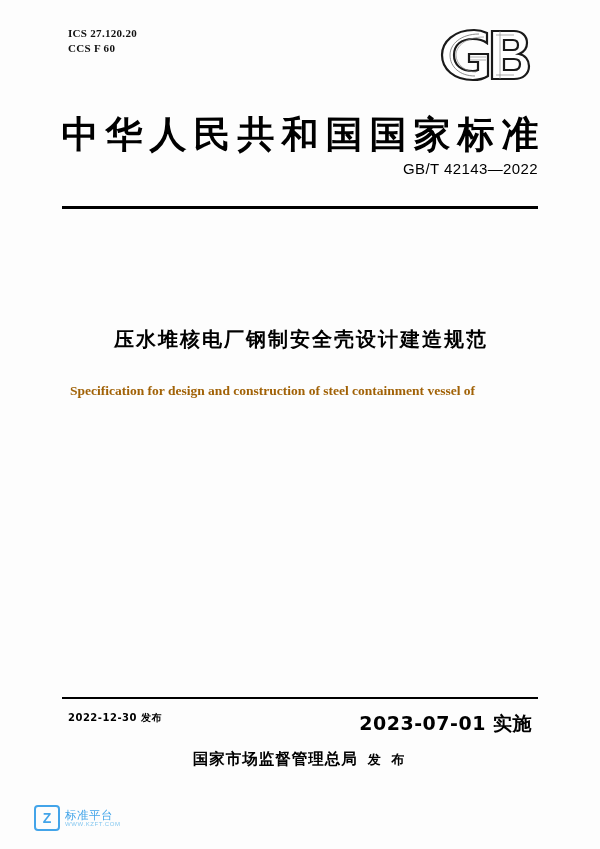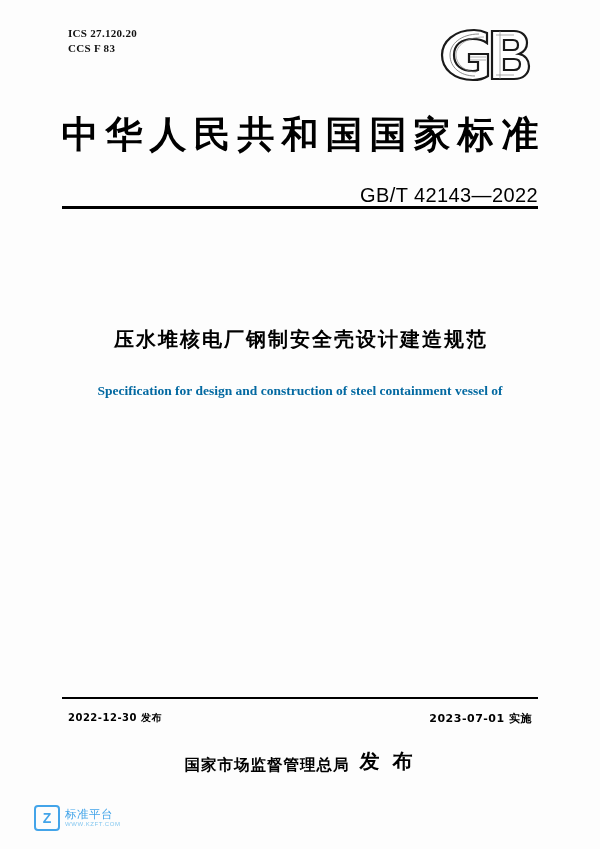--- a/index.html
+++ b/index.html
@@ -58,23 +58,23 @@
     font-size: 37px;
     letter-spacing: 7px;
     color: #000;
     text-indent: 7px;
   }
 
   
   .std-no {
     position: absolute;
     right: 62px;
-    top: 184px;
+    top: 160px;
     font-family: "Liberation Sans", sans-serif;
-    font-size: 20px;
+    font-size: 15px;
     letter-spacing: 0.4px;
     color: #000;
   }
 
   
   .rule-top {
     position: absolute;
     left: 62px;
     right: 62px;
     top: 206px;
@@ -104,44 +104,44 @@
     color: #000;
     text-indent: 2px;
   }
 
   
   .doc-title-en {
     position: absolute;
     left: 70px;
     right: 70px;
     top: 380px;
-    text-align: center;
+    text-align: left;
     font-family: "Liberation Serif", serif;
     font-weight: bold;
     font-size: 13.5px;
     line-height: 22px;
-    color: #0369a1;
+    color: #a16207;
   }
 
   
   .date-issue {
     position: absolute;
     left: 68px;
     top: 711px;
     font-family: "DejaVu Sans", "Liberation Sans", sans-serif;
     font-size: 10px;
     font-weight: bold;
     letter-spacing: 0.5px;
   }
   .date-impl {
     position: absolute;
     right: 68px;
     top: 711px;
     font-family: "DejaVu Sans", "Liberation Sans", sans-serif;
-    font-size: 11px;
+    font-size: 19px;
     font-weight: bold;
     letter-spacing: 0.5px;
   }
 
   
   .publisher {
     position: absolute;
     left: 0;
     right: 0;
     top: 748px;
@@ -153,21 +153,21 @@
     font-family: "DejaVu Sans", "Liberation Sans", sans-serif;
     font-weight: bold;
     font-size: 15.5px;
     line-height: 22px;
     letter-spacing: 1px;
     text-align: center;
   }
   .publisher-verb {
     font-family: "DejaVu Sans", "Liberation Sans", sans-serif;
     font-weight: bold;
-    font-size: 20px;
+    font-size: 13px;
     letter-spacing: 3px;
     margin-left: 10px;
     padding-bottom: 1px;
   }
 
   
   .watermark {
     position: absolute;
     left: 34px;
     bottom: 18px;
@@ -190,39 +190,39 @@
     justify-content: center;
     line-height: 1;
   }
   .wm-text {
     display: flex;
     flex-direction: column;
     line-height: 1.05;
   }
   .wm-main {
     color: #3aa0e8;
-    font-family: Liberation Mono, monospace;
+    font-family: Liberation Sans, sans-serif;
     font-size: 11.5px;
     letter-spacing: 0.5px;
   }
   .wm-sub {
     color: #7ec4ef;
     font-family: "Liberation Sans", sans-serif;
     font-size: 6px;
     letter-spacing: 0.6px;
   }
 </style>
 </head>
 <body>
 
 <div class="page">
 
   <div class="meta">
     <div>ICS 27.120.20</div>
-    <div>CCS F 83</div>
+    <div>CCS F 60</div>
   </div>
 
   <div class="gb-logo">
     <svg viewBox="0 0 108 62" width="108" height="62" aria-hidden="true">
       <g fill="none" stroke="#1a1a1a" stroke-width="1">
 
         <path d="M44 6 C24 6, 12 18, 12 31 C12 45, 24 56, 43 56 C50 56, 55 54, 58 52 L58 30 L39 30 L39 38 L48 38 L48 46 C46 47, 45 47, 43 47 C31 47, 24 41, 24 31 C24 21, 31 15, 43 15 C48 15, 53 16, 57 19 L57 9 C53 7, 49 6, 44 6 Z" fill="#ffffff" stroke="#1a1a1a" stroke-width="2.2"></path>
         <path d="M49 10 C31 10, 20 20, 20 31 C20 43, 30 52, 45 52" stroke="#6f6f6f" stroke-width="0.8" fill="none"></path>
         <path d="M54 13 C36 13, 26 22, 26 31 C26 40, 35 48, 46 48" stroke="#8a8a8a" stroke-width="0.7" fill="none"></path>
         <path d="M40 33 L56 33 M40 36 L56 36" stroke="#8a8a8a" stroke-width="0.7"></path>

